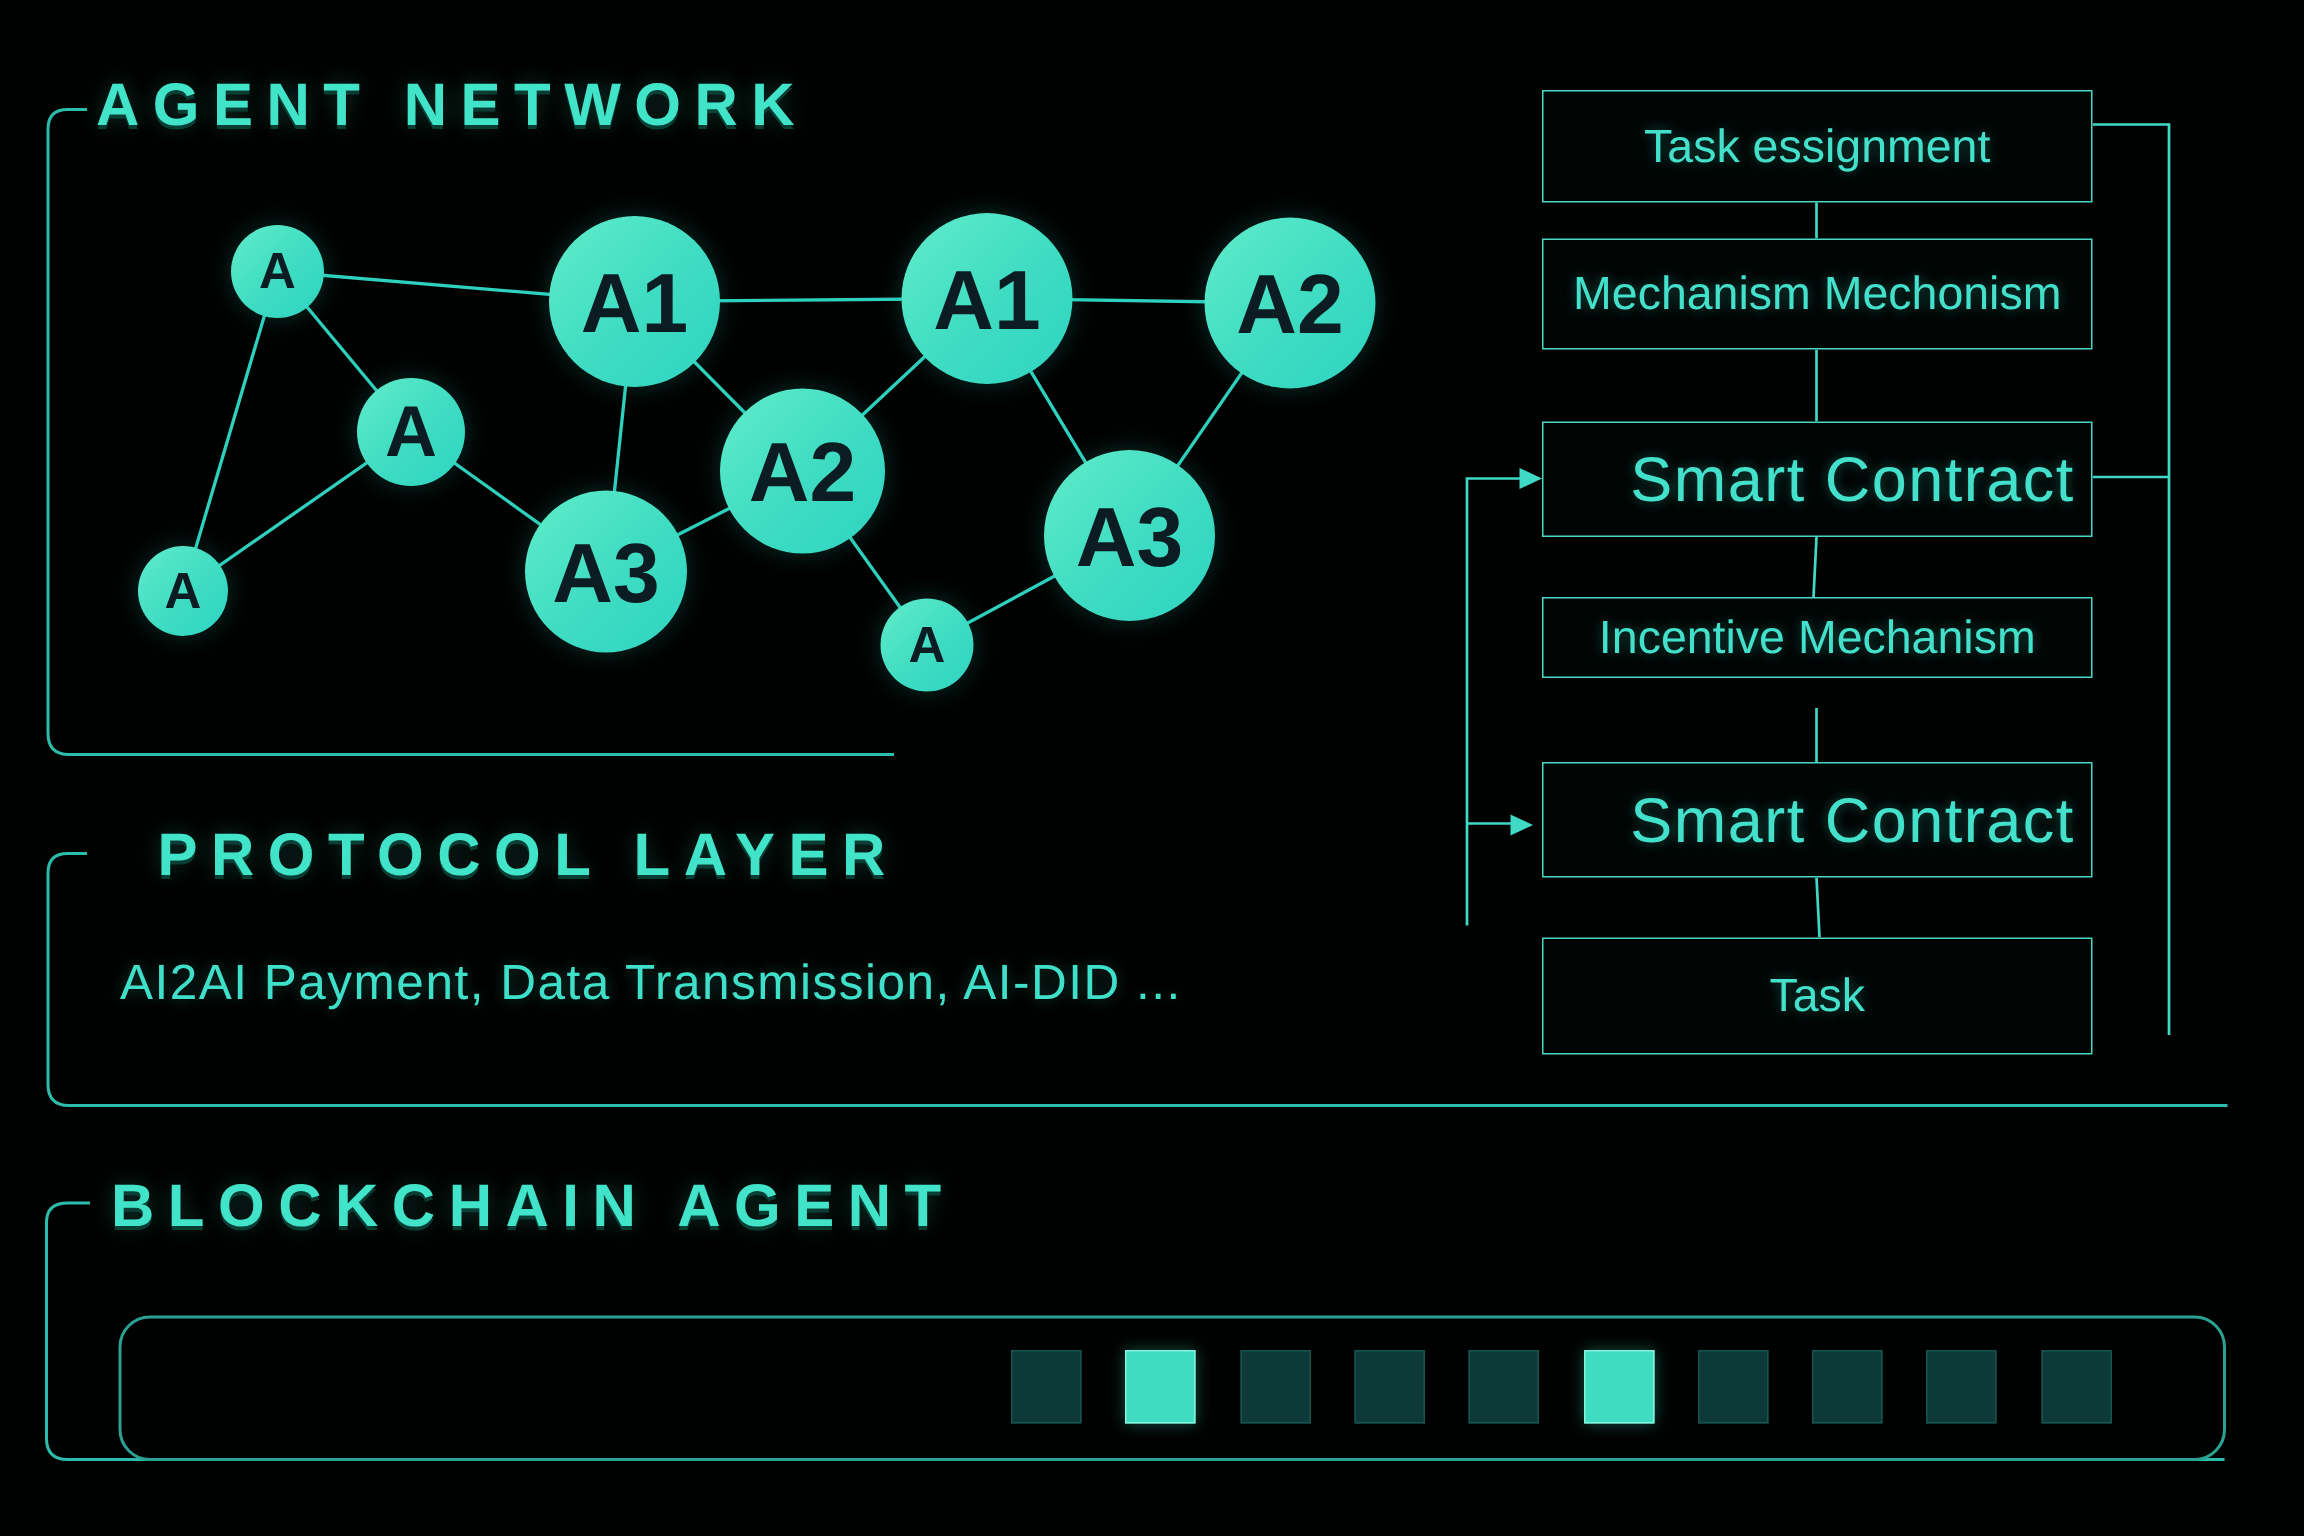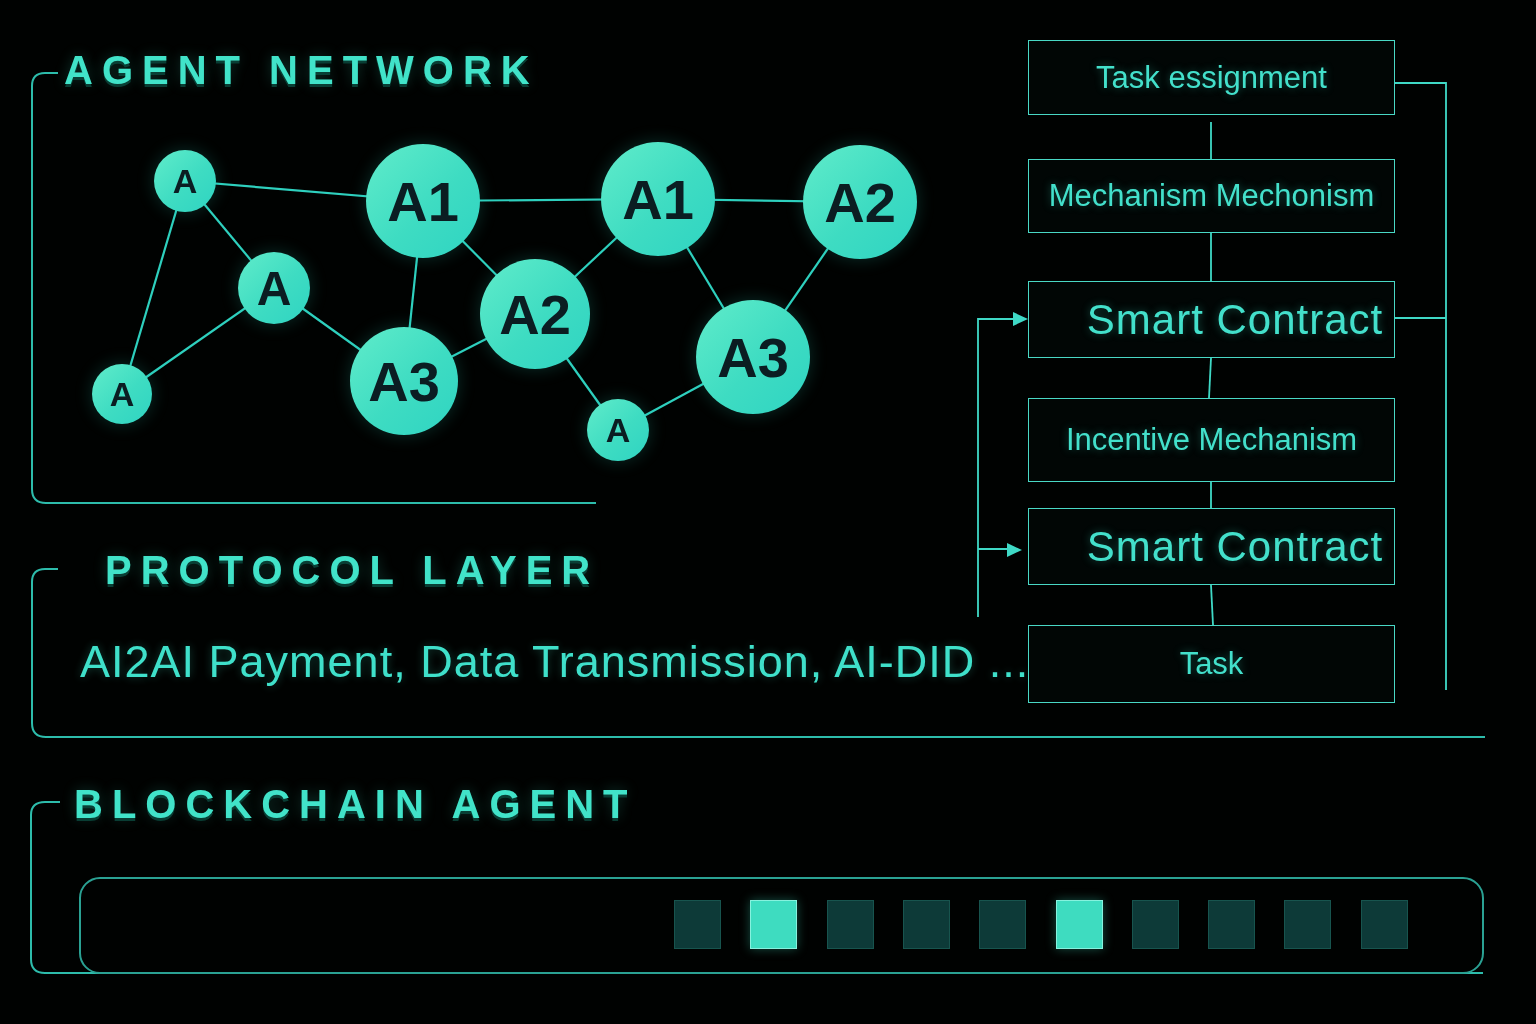--- a/index.html
+++ b/index.html
@@ -10,21 +10,21 @@
   #overlay{position:absolute;left:0;top:0;width:1536px;height:1024px;}
   .section-title{
     position:absolute;color:#41e3c9;font-weight:bold;font-size:40px;
     letter-spacing:9px;white-space:nowrap;
     text-shadow:0 3px 0 rgba(10,70,60,.85), 0 0 14px rgba(65,227,201,.25);
   }
   #agent-title{left:64px;top:48px;}
   #protocol-title{left:74px;top:548px;margin-left:31px;}
   #blockchain-title{left:74px;top:782px;}
   #protocol-body{
-    position:absolute;left:80px;top:636px;color:#3fe0ca;font-size:45px;
+    position:absolute;left:80px;top:636px;color:#3fe0ca;font-size:33px;
     letter-spacing:1px;white-space:nowrap;
     text-shadow:0 0 10px rgba(65,227,201,.3);
   }
   .agent-node{
     position:absolute;border-radius:50%;
     background:linear-gradient(135deg,#60ecca 0%,#3edcc2 55%,#2fd4c2 100%);
     color:#0b1d22;display:flex;align-items:center;justify-content:center;
     font-weight:600;box-shadow:0 0 18px rgba(46,208,190,.22);
   }
   .node-large{font-size:56px;}
@@ -120,30 +120,30 @@
         <span>A</span>
       </div>
       <div class="agent-node node-large" style="left: 696px; top: 300px; width: 114px; height: 114px;">
         <span>A3</span>
       </div>
       <div class="agent-node node-small" style="left: 587px; top: 399px; width: 62px; height: 62px;">
         <span>A</span>
       </div>
     </div>
   <div id="flowchart-layer">
-      <div class="fc-box fc-text-normal" style="top: 40px; height: 75px;">
+      <div class="fc-box fc-text-normal" style="top: 60px; height: 75px;">
         <span>Task essignment</span>
       </div>
       <div class="fc-box fc-text-normal" style="top: 159px; height: 74px;">
         <span>Mechanism Mechonism</span>
       </div>
       <div class="fc-box fc-text-large" style="top: 281px; height: 77px;">
         <span>Smart Contract</span>
       </div>
-      <div class="fc-box fc-text-normal" style="top: 398px; height: 84px;">
+      <div class="fc-box fc-text-normal" style="top: 398px; height: 54px;">
         <span>Incentive Mechanism</span>
       </div>
       <div class="fc-box fc-text-large" style="top: 508px; height: 77px;">
         <span>Smart Contract</span>
       </div>
       <div class="fc-box fc-text-normal" style="top: 625px; height: 78px;">
         <span>Task</span>
       </div>
     </div>
   <div id="squares-layer">

